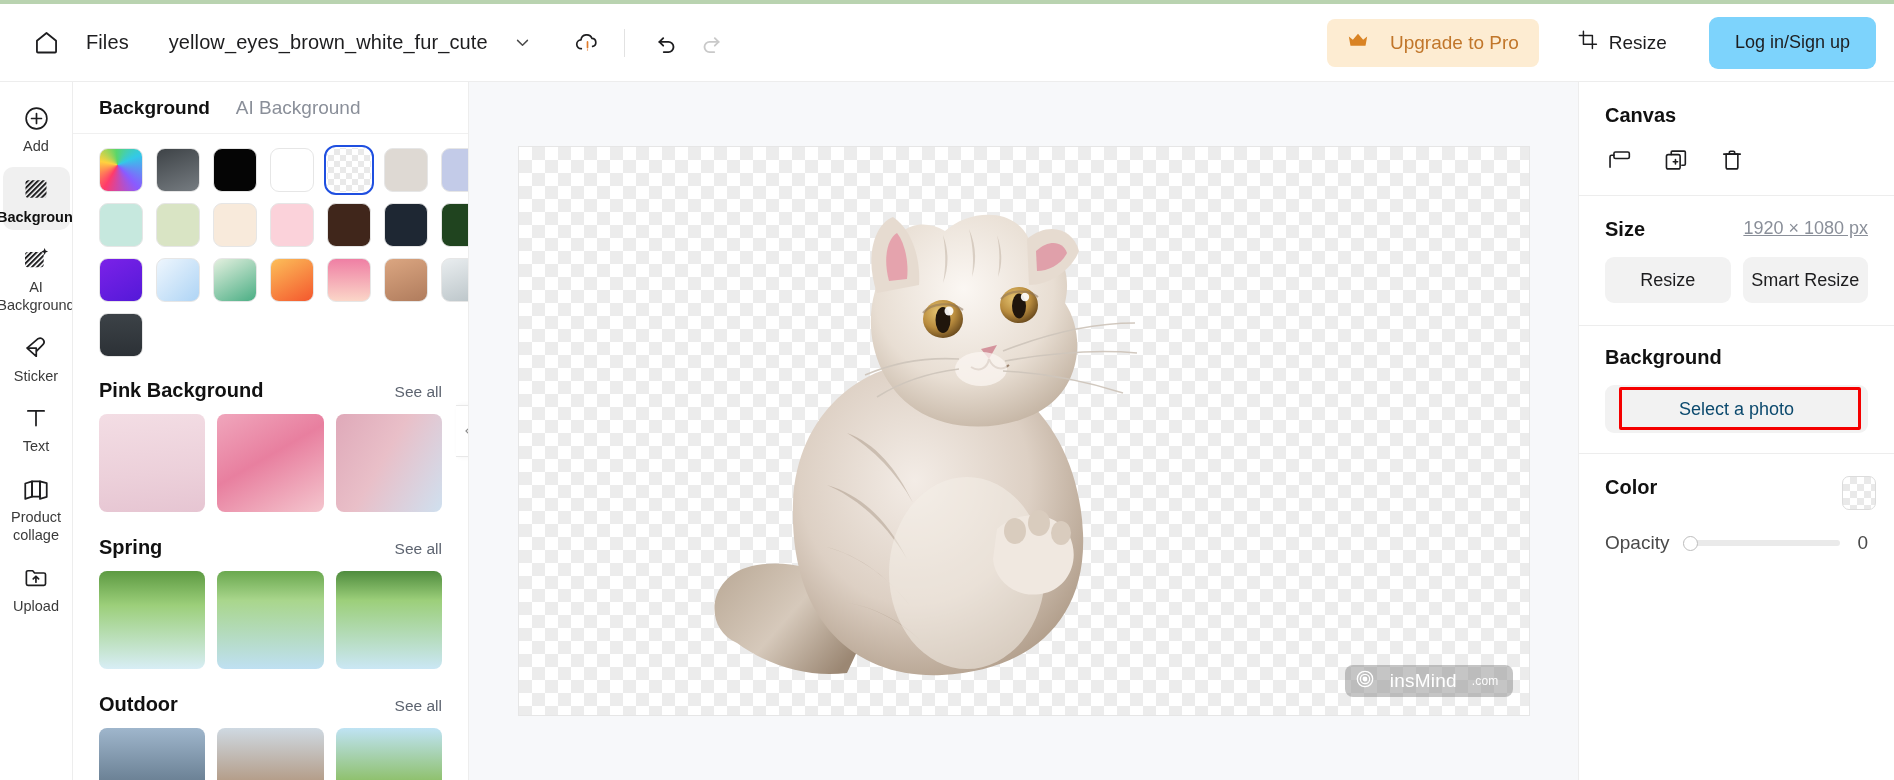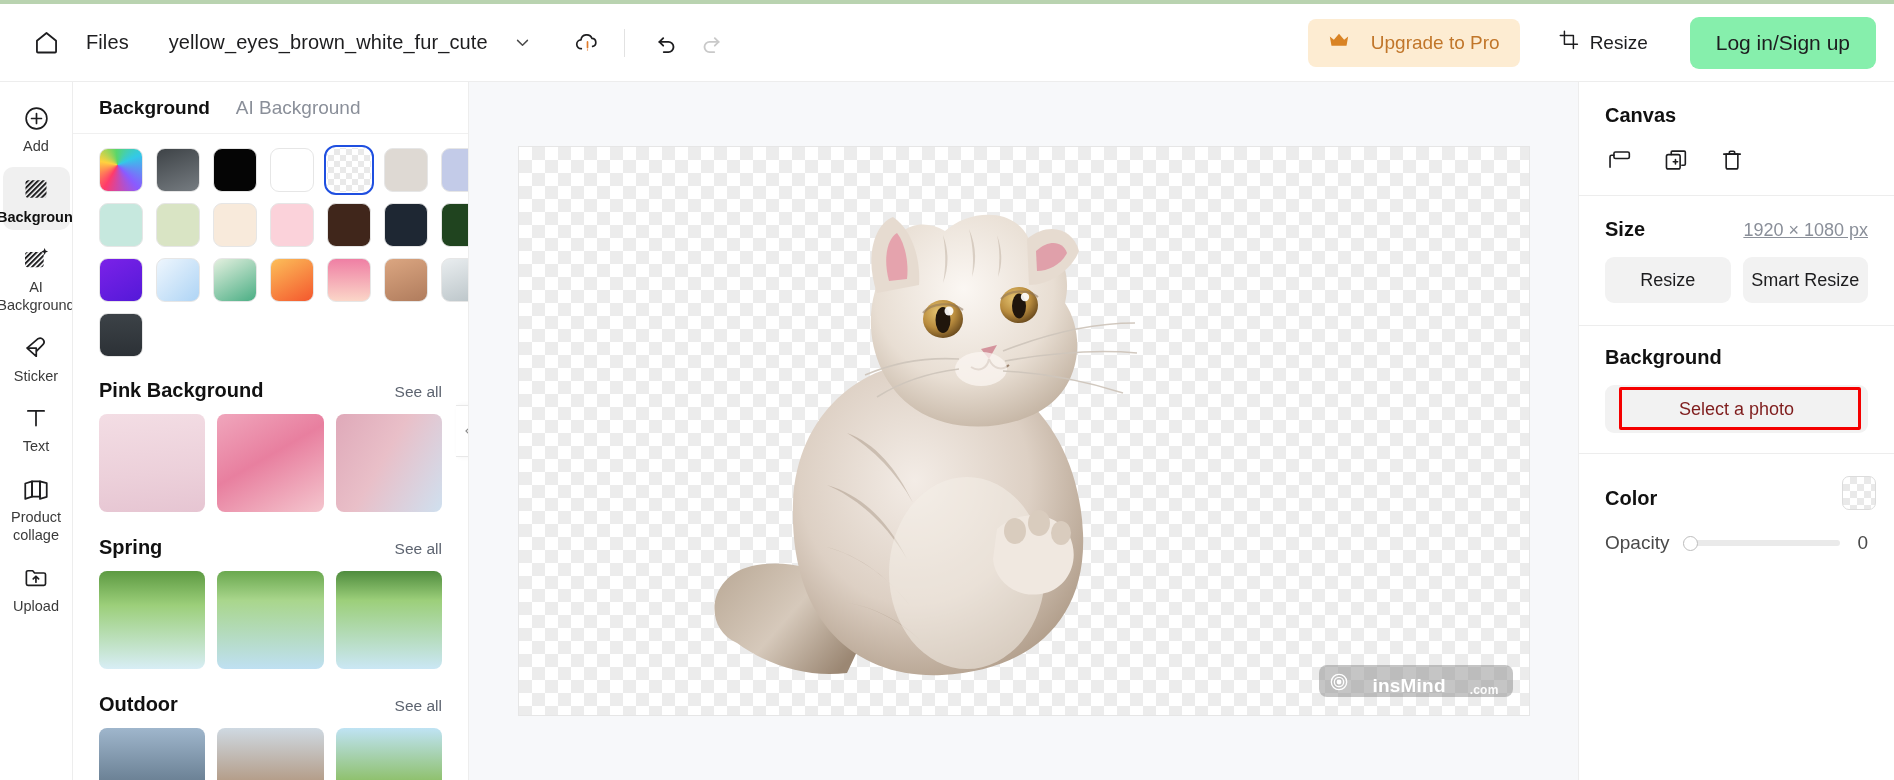--- a/index.html
+++ b/index.html
@@ -52,21 +52,21 @@
     font-size: 19px; cursor: pointer; white-space: nowrap;
   }
   .resize-btn {
     display: flex; align-items: center; gap: 10px;
     height: 48px; padding: 0 18px; border-radius: 8px;
     font-size: 19px; color: #1d1d1f; cursor: pointer; margin-left: 20px;
     white-space: nowrap;
   }
   .login-btn {
     height: 52px; padding: 0 26px; border-radius: 9px;
-    background: #86efac; color: #1d1d1f; font-size: 21px;
+    background: #7dd3fc; color: #1d1d1f; font-size: 18px;
     display: flex; align-items: center; cursor: pointer; margin-left: 24px;
     white-space: nowrap;
   }
   .download-btn {
     height: 52px; padding: 0 30px; border-radius: 9px;
     background: #2447e8; color: #fff; font-size: 19px;
     display: flex; align-items: center; cursor: pointer; margin-left: 16px;
     white-space: nowrap;
   }
 
@@ -152,52 +152,52 @@
       linear-gradient(45deg,#ececec 25%,transparent 25%,transparent 75%,#ececec 75%),
       linear-gradient(45deg,#ececec 25%,transparent 25%,transparent 75%,#ececec 75%);
     background-size: 26px 26px; background-position: 0 0, 13px 13px;
     box-shadow: 0 0 0 1px #e6e6e6;
     overflow: hidden;
   }
   .watermark {
     position: absolute; right: 16px; bottom: 18px;
     background: rgba(150,150,150,.55); border-radius: 8px;
     height: 32px; padding: 0 14px 0 10px;
-    display: flex; align-items: flex-end; gap: 24px;
-    color: #fff; font-size: 19px; letter-spacing: .2px; font-weight: bold;
+    display: flex; align-items: center; gap: 15px;
+    color: #fff; font-size: 19px; letter-spacing: .2px;
   }
   .watermark .dotcom { font-size: 12px; opacity: .95; }
 
   
   .kitten { position: absolute; left: 178px; top: 26px; width: 500px; height: 540px; }
 
   
   .inspector {
     width: 316px; flex: 0 0 316px; background: #fff;
     border-left: 1px solid #ededed; padding: 0 26px;
     display: flex; flex-direction: column; overflow: hidden;
   }
   .insp-title { font-size: 20px; font-weight: 700; color: #111; margin: 22px 0 0; }
   .insp-tools { display: flex; gap: 26px; margin: 18px 0 20px; color: #1d1d1f; }
   .insp-tool { width: 30px; height: 30px; display: flex; align-items: center; justify-content: center; cursor: pointer; }
   .insp-rule { height: 1px; background: #ededed; margin: 0 -26px; }
-  .insp-row { display: flex; align-items: flex-end; justify-content: space-between; }
+  .insp-row { display: flex; align-items: flex-start; justify-content: space-between; }
   .insp-label { font-size: 20px; font-weight: 700; color: #111; }
   .insp-value { font-size: 18px; color: #8a8f99; text-decoration: underline; }
   .btn-pair { display: flex; gap: 12px; margin: 16px 0 22px; }
   .gray-btn {
     flex: 1 1 0; height: 46px; border-radius: 9px; background: #f2f2f2;
     display: flex; align-items: center; justify-content: center;
     font-size: 18px; color: #1d1d1f; cursor: pointer;
   }
   .select-photo-wrap { position: relative; margin: 16px 0 20px; }
   .select-photo {
     height: 48px; border-radius: 9px; background: #f2f2f2;
     display: flex; align-items: center; justify-content: center;
-    font-size: 18px; color: #7f1d1d; cursor: pointer;
+    font-size: 18px; color: #0c4a6e; cursor: pointer;
   }
   .hl-box {
     position: absolute; left: 14px; right: 7px; top: 2px; bottom: 3px;
     border: 3px solid #f50000; border-radius: 2px; pointer-events: none;
   }
   .color-swatch {
     width: 34px; height: 34px; border-radius: 7px; border: 1px solid #dcdcdc; cursor: pointer;
     background-color:#fff;
     background-image:
       linear-gradient(45deg,#e9e9e9 25%,transparent 25%,transparent 75%,#e9e9e9 75%),

